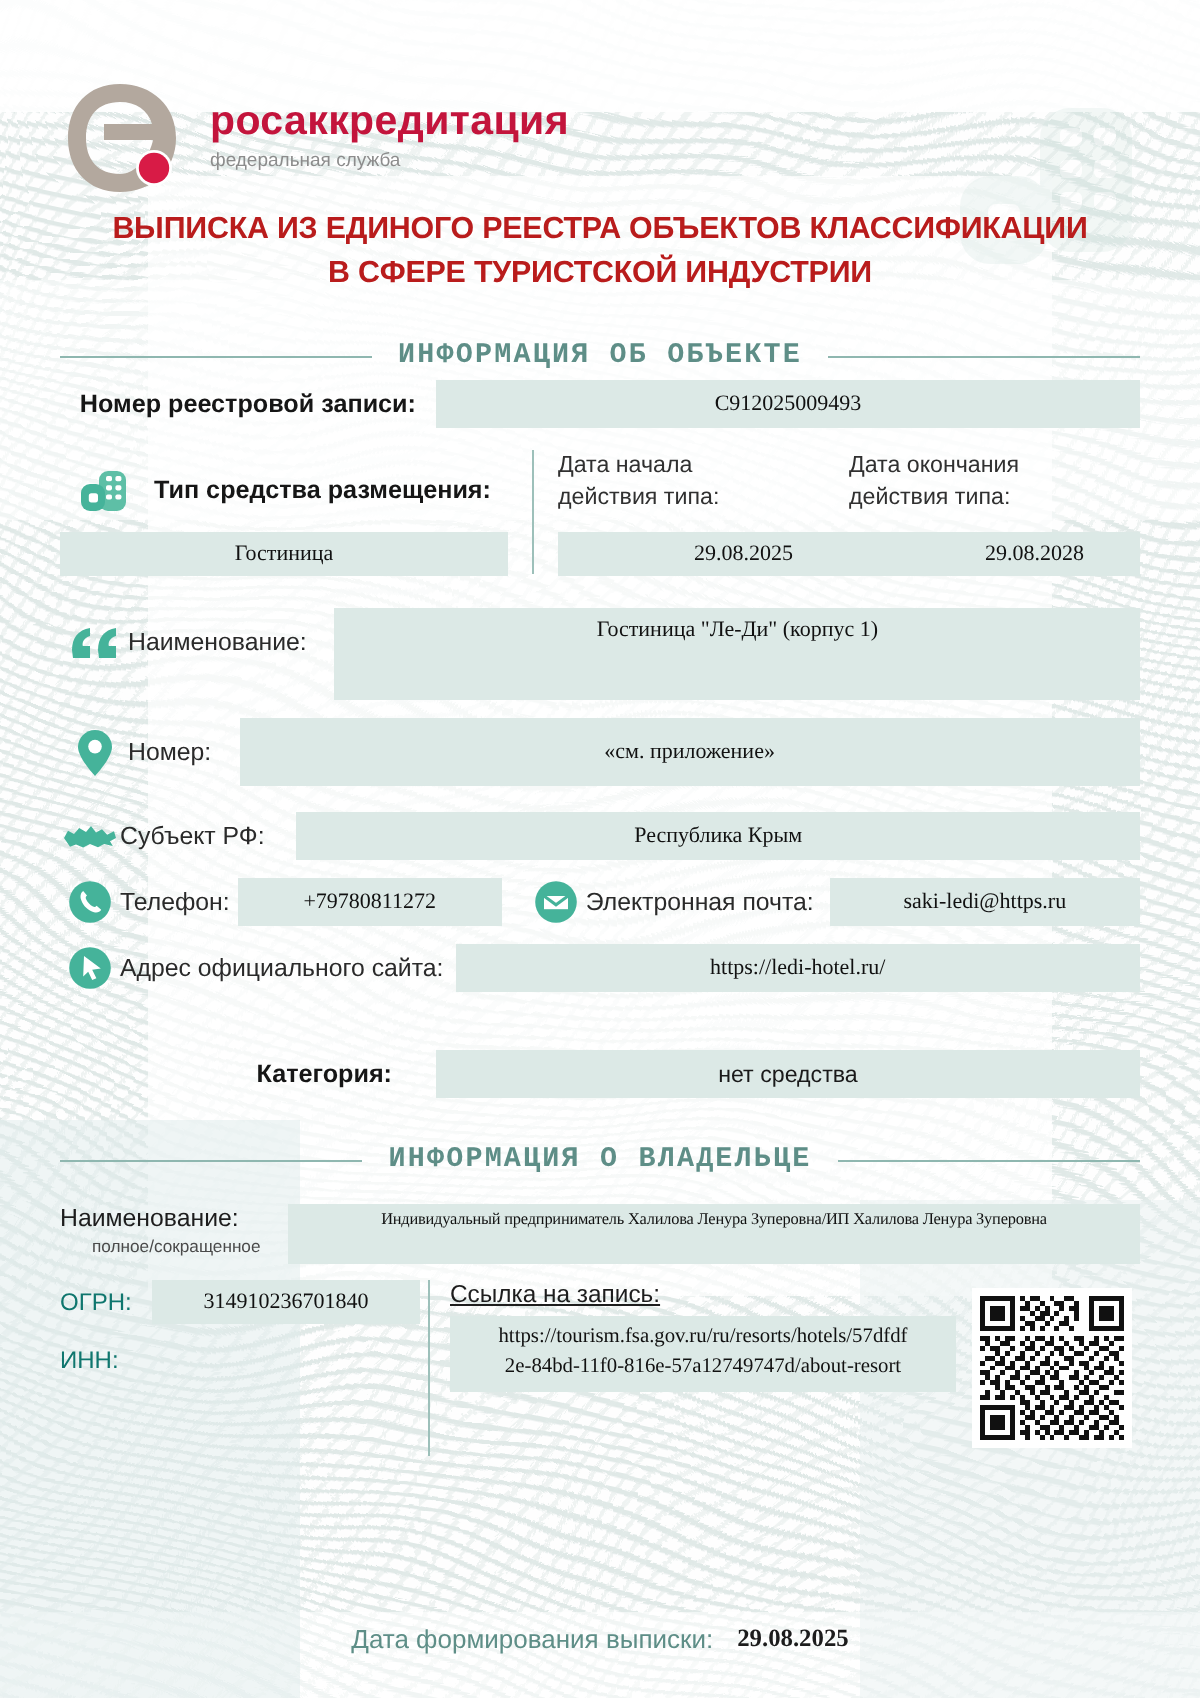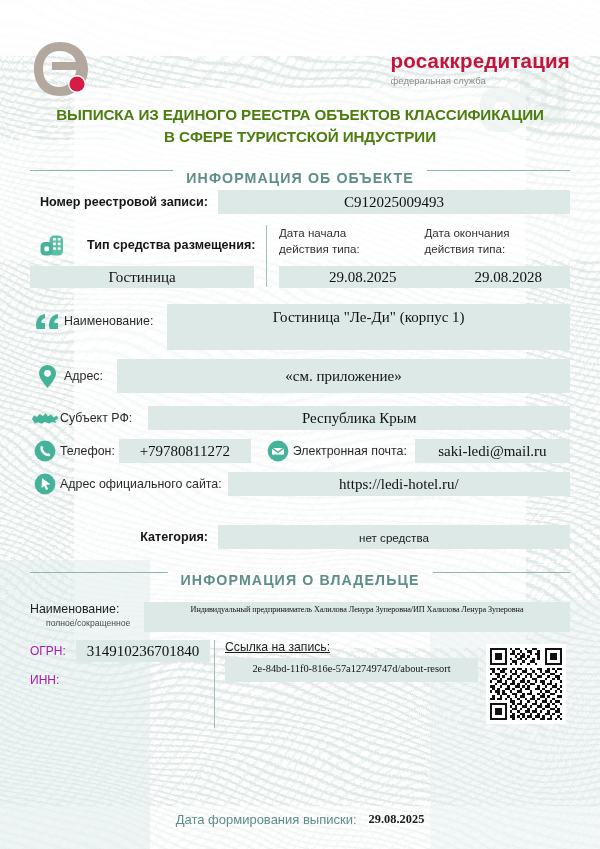--- a/index.html
+++ b/index.html
@@ -12,51 +12,51 @@
     color:#1b1b1b;
   }
 
   
   #bg-texture { position:absolute; inset:0; z-index:0; pointer-events:none; }
   #watermark-icon { position:absolute; right:12px; top:48px; z-index:0; opacity:.30; pointer-events:none; }
 
   .page { position:relative; z-index:2; width:600px; height:849px; padding:0 30px; }
 
   
-  .logo-row { display:flex; align-items:center; justify-content:space-between; gap:13px; padding-top:52px; height:86px; }
+  .logo-row { display:flex; align-items:center; justify-content:flex-start; gap:13px; padding-top:52px; height:86px; }
   .logo-mark { width:62px; height:58px; flex:none; }
   .logo-text { display:flex; flex-direction:column; justify-content:center; }
   .logo-title { font-size:20.5px; font-weight:700; color:#c3143c; letter-spacing:.2px; line-height:1.05; }
   .logo-sub { font-size:9.5px; color:#8c8c8c; line-height:1.32; margin-top:3px; }
 
   
-  .doc-title { text-align:center; font-size:15.2px; font-weight:700; line-height:1.43; letter-spacing:-.1px; margin-top:18px; color:#4d7c0f; }
-
-  
-  .section-head { display:flex; align-items:flex-start; gap:13px; margin-top:23px; }
+  .doc-title { text-align:center; font-size:15.2px; font-weight:700; line-height:1.43; letter-spacing:-.1px; margin-top:18px; color:#b91c1c; }
+
+  
+  .section-head { display:flex; align-items:center; gap:13px; margin-top:23px;font-family:Liberation Mono, monospace; }
   .section-head .rule { flex:1; height:1px; background:#8fb7b0; }
   .section-head .txt { font-size:14.2px; font-weight:700; color:#5e8e87; letter-spacing:1.1px; white-space:nowrap; }
 
   
   .row { display:flex; align-items:center; }
   .lbl { font-size:12.6px; font-weight:700; color:#161616; white-space:nowrap; }
   .lbl-reg { font-size:12.4px; font-weight:400; color:#2a2a2a; white-space:nowrap; }
   .field { background:#dce9e6; height:21px; display:flex; align-items:center; justify-content:center; }
-  .field .val { font-family:"Liberation Serif", serif; font-size:15px; color:#111; white-space:nowrap; }
+  .field .val { font-family:"Liberation Serif", serif; font-size:11px; color:#111; white-space:nowrap; }
   .field .val-sans { font-family:"Liberation Sans", sans-serif; font-size:11.6px; color:#1a1a1a; }
   .ico { flex:none; display:flex; align-items:center; justify-content:center; }
 
   
   .r-reg { margin-top:4px; height:24px; }
   .r-reg .lbl { width:188px; text-align:right; padding-right:10px; }
   .r-reg .field { flex:1; height:24px; }
 
   .r-type { margin-top:11px; display:flex; align-items:flex-start; }
   .type-left { width:224px; flex:none; }
-  .type-left .hdr { display:flex; align-items:center; gap:23px; height:40px; padding-left:10px; }
+  .type-left .hdr { display:flex; align-items:center; gap:13px; height:40px; padding-left:10px; }
   .type-left .field { margin-top:1px; height:22px; }
   .vdiv { width:1px; background:#9dc0ba; height:62px; margin:0 12px; flex:none; }
   .type-col { flex:1; }
   .type-col .hdr2 { font-size:11.6px; color:#303030; line-height:1.38; height:40px; }
   .type-col .field { margin-top:1px; height:22px; justify-content:flex-end; padding-right:28px; }
 
   .r-name { margin-top:16px; align-items:flex-start; }
   .r-name .ico { width:34px; height:34px; }
   .r-name .lbl-reg { line-height:34px; }
   .r-name .field { flex:1; height:46px; margin-left:14px; align-items:flex-start; padding-top:5px; }
@@ -73,36 +73,36 @@
   .r-contact .ico { width:30px; height:26px; }
   .r-contact .field-phone { width:132px; height:24px; margin-left:4px; }
   .r-contact .ico2 { width:30px; height:26px; margin-left:12px; }
   .r-contact .field-mail { flex:1; height:24px; margin-left:8px; }
 
   .r-site { margin-top:7px; }
   .r-site .ico { width:30px; height:26px; }
   .r-site .field { flex:1; height:24px; margin-left:6px; }
 
   .r-cat { margin-top:28px; height:24px; }
-  .r-cat .lbl { width:188px; text-align:right; padding-right:10px; }
+  .r-cat .lbl { width:188px; text-align:right; padding-right:22px; }
   .r-cat .field { flex:1; height:24px; }
 
   
   .owner-head { }
   .r-owner-name { margin-top:14px; display:flex; align-items:flex-start; }
   .owner-lblbox { width:108px; flex:none; }
   .owner-lblbox .l1 { font-size:12.4px; color:#1d1d1d; line-height:1.18; }
   .owner-lblbox .l2 { font-size:8.6px; color:#4a4a4a; line-height:1.2; margin-top:1px;padding-left:16px; }
   .r-owner-name .field { flex:1; height:30px; margin-left:6px; align-items:flex-start; padding-top:3px; }
   .r-owner-name .val { font-size:8.2px; letter-spacing:-.1px; }
 
   .owner-body { display:flex; margin-top:8px; }
   .ids { width:180px; flex:none; }
   .id-row { display:flex; align-items:center; height:22px; margin-bottom:7px; }
-  .id-row .k { width:46px; font-size:12px; color:#a21caf; }
+  .id-row .k { width:46px; font-size:12px; color:#0f766e; }
   .id-row .field { flex:1; height:22px; }
   .vdiv2 { width:1px; background:#9dc0ba; height:88px; margin:0 10px 0 4px; flex:none; }
   .linkbox { flex:1; }
   .linkbox .lnk-lbl { font-size:12.2px; color:#1d1d1d; margin-bottom:4px;text-decoration:underline; }
   .linkbox .lnk-field { background:#dce9e6; padding:4px 6px 5px; }
   .linkbox .lnk-field span { font-family:"Liberation Serif", serif; font-size:10.4px; color:#111; line-height:1.35; display:block; text-align:center; }
   .qr-wrap { width:84px; flex:none; margin-left:8px; padding-top:4px; }
   .qr { width:80px; height:80px; background:#fff; padding:4px; }
 
   
@@ -265,21 +265,21 @@
     </div>
   </div>
 
   <div class="row r-addr">
     <span class="ico">
       <svg width="19" height="25" viewBox="0 0 19 25">
         <path d="M9.5 1 C4.8 1 1 4.8 1 9.5 C1 15 9.5 24 9.5 24 C9.5 24 18 15 18 9.5 C18 4.8 14.2 1 9.5 1 Z" fill="#45b39a"></path>
         <circle cx="9.5" cy="9.3" r="3.4" fill="#ffffff"></circle>
       </svg>
     </span>
-    <span class="lbl-reg">Адрес:</span>
+    <span class="lbl-reg">Номер:</span>
     <div class="field">
       <span class="val">«см. приложение»</span>
     </div>
   </div>
 
   <div class="row r-subj">
     <span class="ico">
       <svg width="28" height="15" viewBox="0 0 28 15">
         <path d="M1 8 L3 4.4 L6 6 L8.6 3 L12 5 L14.5 2 L17 5.2 L20 3.6 L22.6 6.4 L26 4.6 L27 8 L24 9.6 L25.4 12 L21 11 L18 12.6 L14 11 L10.6 12.8 L7 11.2 L4 12.4 Z" fill="#45b39a"></path>
       </svg>
@@ -303,21 +303,21 @@
     </div>
     <span class="ico ico2">
       <svg width="22" height="22" viewBox="0 0 22 22">
         <circle cx="11" cy="11" r="10.4" fill="#45b39a"></circle>
         <path d="M5 8 H17 V14.6 H5 Z" fill="#ffffff"></path>
         <path d="M5 8 L11 12.4 L17 8" fill="none" stroke="#45b39a" stroke-width="1.5"></path>
       </svg>
     </span>
     <span class="lbl-reg">Электронная почта:</span>
     <div class="field field-mail">
-      <span class="val">saki-ledi@mail.ru</span>
+      <span class="val">saki-ledi@https.ru</span>
     </div>
   </div>
 
   <div class="row r-site">
     <span class="ico">
       <svg width="22" height="22" viewBox="0 0 22 22">
         <circle cx="11" cy="11" r="10.4" fill="#45b39a"></circle>
         <path d="M8 5 L16.4 11.3 L12.1 11.9 L14.2 16.1 L12.1 17 L10.1 12.9 L7.6 15.2 Z" fill="#ffffff"></path>
       </svg>
     </span>
@@ -361,20 +361,21 @@
       <div class="id-row">
         <span class="k">ИНН:</span>
       </div>
     </div>
 
     <div class="vdiv2"></div>
 
     <div class="linkbox">
       <div class="lnk-lbl">Ссылка на запись:</div>
       <div class="lnk-field">
+        <span>https://tourism.fsa.gov.ru/ru/resorts/hotels/57dfdf</span>
         <span>2e-84bd-11f0-816e-57a12749747d/about-resort</span>
       </div>
     </div>
 
     <div class="qr-wrap">
       <svg class="qr" viewBox="0 0 29 29" shape-rendering="crispEdges">
         <rect width="29" height="29" fill="#ffffff"></rect>
         <g fill="#111111">
           <path d="M0 0h7v7h-7z M1 1h5v5h-5z" fill-rule="evenodd"></path>
           <rect x="2" y="2" width="3" height="3"></rect>

